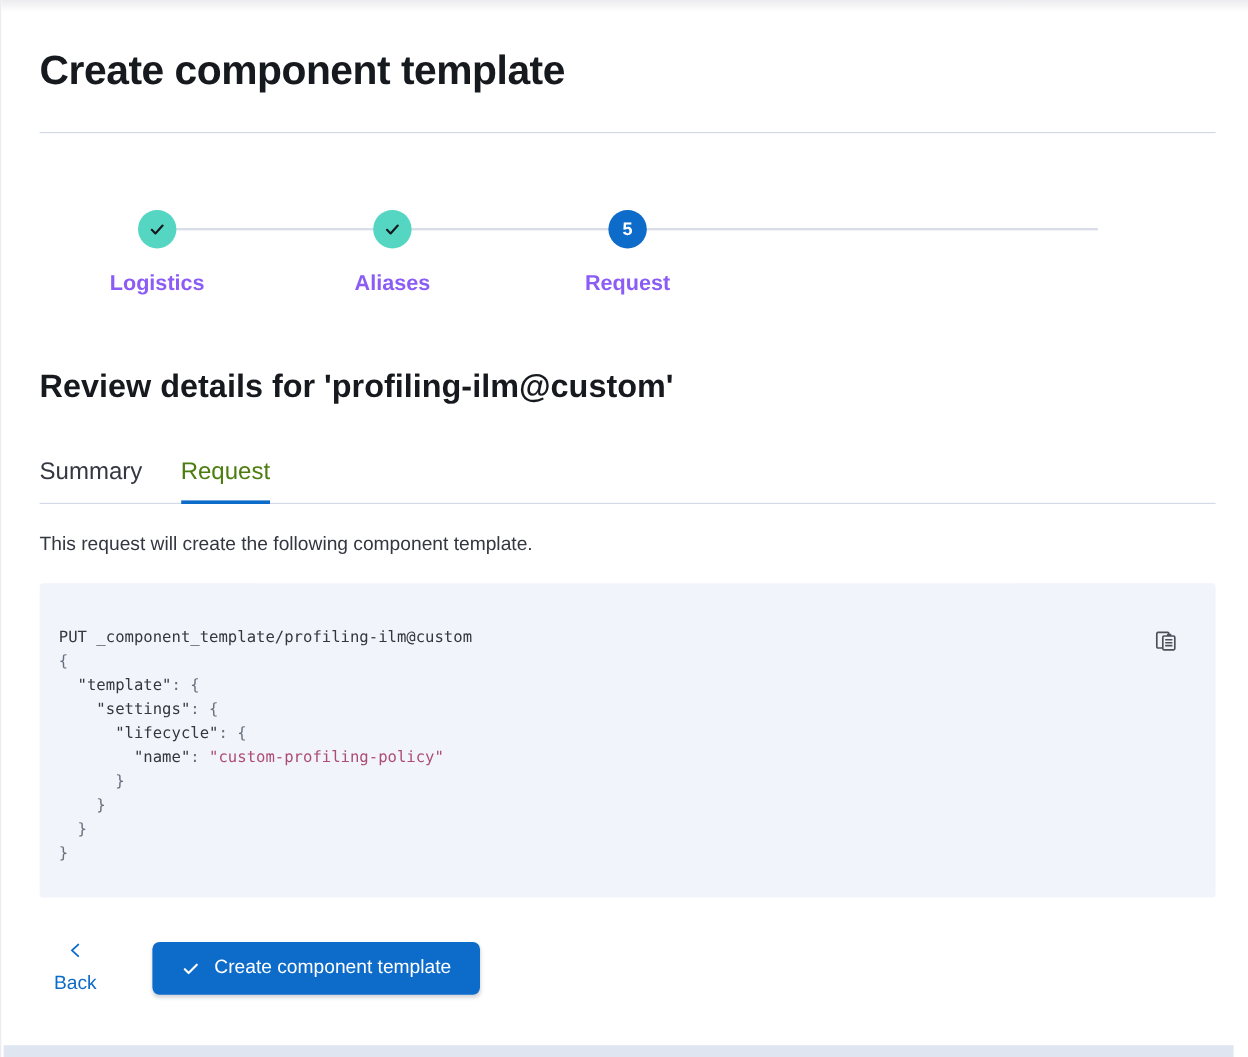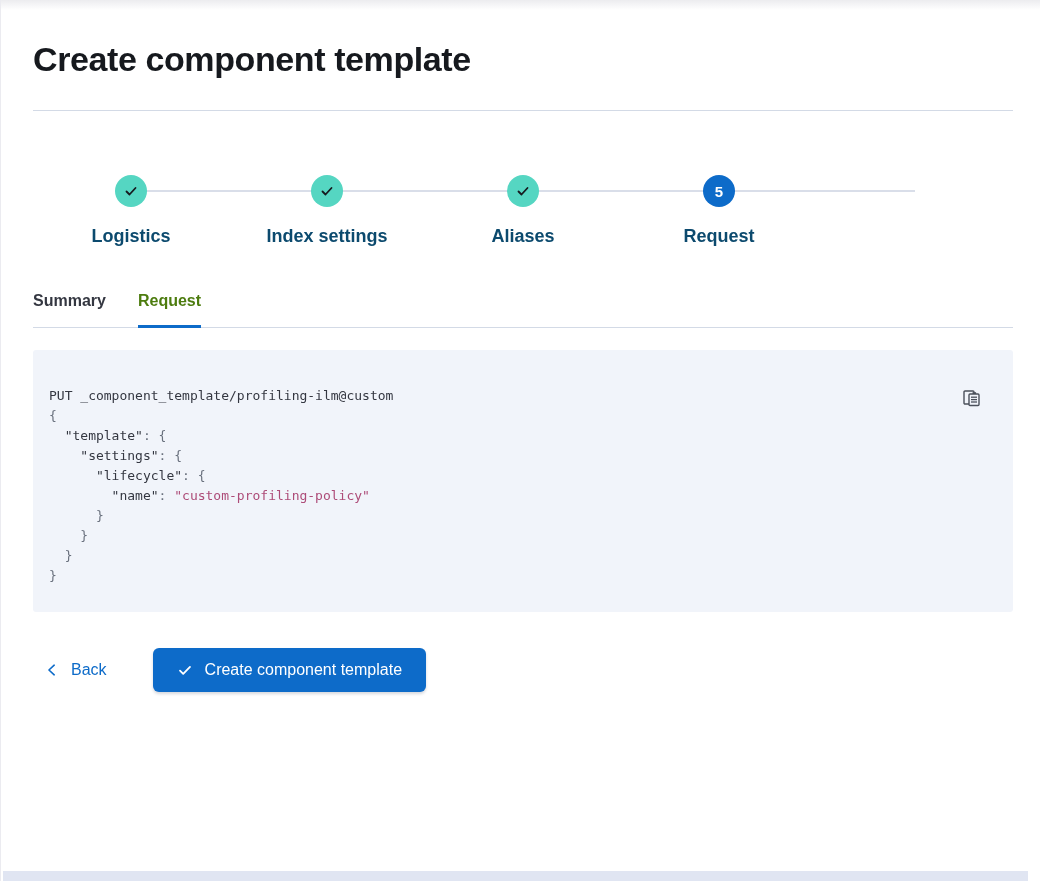--- a/index.html
+++ b/index.html
@@ -54,37 +54,37 @@
     display:flex; align-items:center; justify-content:center;
   }
   .step.complete .step-circle { background:#55d6c2; }
   .step.current  .step-circle { background:#0d6bc9; }
   .step-num {
     display:none; color:#fff; font-size:15px; font-weight:600;
   }
   .step.current .step-num { display:block; }
   .step-label {
     margin-top:18px;
-    font-size:18px; line-height:22px; font-weight:700; color:#0c4a6e;
+    font-size:18px; line-height:22px; font-weight:700; color:#8b5cf6;
   }
 
   h2.review-heading {
     margin:58px 0 0;
     font-size:27px; line-height:34px;
     font-weight:700; color:#16191e;
   }
 
   
   .tabs {
     display:flex; gap:32px;
     margin-top:44px;
     border-bottom:1px solid #d3dae6;
   }
   .tab {
-    font-size:16px; line-height:20px; font-weight:700;
+    font-size:20px; line-height:20px; font-weight:400;
     color:#343741; padding-bottom:14px;
     border-bottom:3px solid transparent;
     margin-bottom:-1px;
     cursor:pointer;
   }
   .tab.active { color:#4d7c0f; border-bottom-color:#0d6bc9; }
 
   p.request-description {
     margin:24px 0 0;
     font-size:16px; line-height:20px; color:#343741;
@@ -117,21 +117,21 @@
 
   
   .footer {
     display:flex; align-items:center;
     margin-top:36px; gap:40px;
   }
   .back-link {
     display:inline-flex; align-items:center; gap:12px;
     color:#0d6bc9; font-size:16px; font-weight:500;
     padding-left:12px; cursor:pointer; text-decoration:none;
-    background:none; border:none; font-family:inherit;
+    background:none; border:none; font-family:inherit;flex-direction:column;
   }
   .create-btn {
     display:inline-flex; align-items:center; gap:12px;
     height:44px; padding:0 24px;
     background:#0d6bc9; color:#fff;
     font-size:16px; font-weight:500; font-family:inherit;
     border:none; border-radius:6px; cursor:pointer;
     box-shadow:0 2px 3px rgba(25,40,64,.18);
   }
 
@@ -156,56 +156,49 @@
       <div class="step complete">
         <div class="step-circle">
           <svg class="check-icon" width="16" height="16" viewBox="0 0 16 16">
               <path d="M3.5 8.5l3 3 6-6.5" fill="none" stroke="#16191e" stroke-width="1.8" stroke-linecap="round" stroke-linejoin="round"></path>
             </svg>
 
         </div>
         <div class="step-label">Logistics</div>
       </div>
 
+
       <div class="step complete">
         <div class="step-circle">
           <svg class="check-icon" width="16" height="16" viewBox="0 0 16 16">
               <path d="M3.5 8.5l3 3 6-6.5" fill="none" stroke="#16191e" stroke-width="1.8" stroke-linecap="round" stroke-linejoin="round"></path>
             </svg>
 
         </div>
-        <div class="step-label">Index settings</div>
-      </div>
-
-      <div class="step complete">
-        <div class="step-circle">
-          <svg class="check-icon" width="16" height="16" viewBox="0 0 16 16">
-              <path d="M3.5 8.5l3 3 6-6.5" fill="none" stroke="#16191e" stroke-width="1.8" stroke-linecap="round" stroke-linejoin="round"></path>
-            </svg>
-
-        </div>
         <div class="step-label">Aliases</div>
       </div>
 
 
       <div class="step current">
         <div class="step-circle">
 
           <span class="step-num">5</span>
         </div>
         <div class="step-label">Request</div>
       </div>
     </div>
 
+    <h2 class="review-heading">Review details for 'profiling-ilm@custom'</h2>
 
     <div class="tabs">
       <div class="tab">Summary</div>
       <div class="tab active">Request</div>
     </div>
 
+    <p class="request-description">This request will create the following component template.</p>
 
     <div class="code-block">
       <button class="copy-btn" title="">
         <svg width="19" height="19" viewBox="0 0 19 19">
           <rect x="2" y="3" width="10" height="13" rx="1" fill="none" stroke="#4b505b" stroke-width="1.4"></rect>
           <rect x="10.5" y="4.2" width="3.6" height="2.4" fill="#4b505b"></rect>
           <rect x="7" y="6" width="10" height="11.5" rx="1" fill="#f1f4fa" stroke="#4b505b" stroke-width="1.4"></rect>
           <line x1="9" y1="9.2" x2="15" y2="9.2" stroke="#4b505b" stroke-width="1.3"></line>
           <line x1="9" y1="11.6" x2="15" y2="11.6" stroke="#4b505b" stroke-width="1.3"></line>
           <line x1="9" y1="14" x2="15" y2="14" stroke="#4b505b" stroke-width="1.3"></line>

